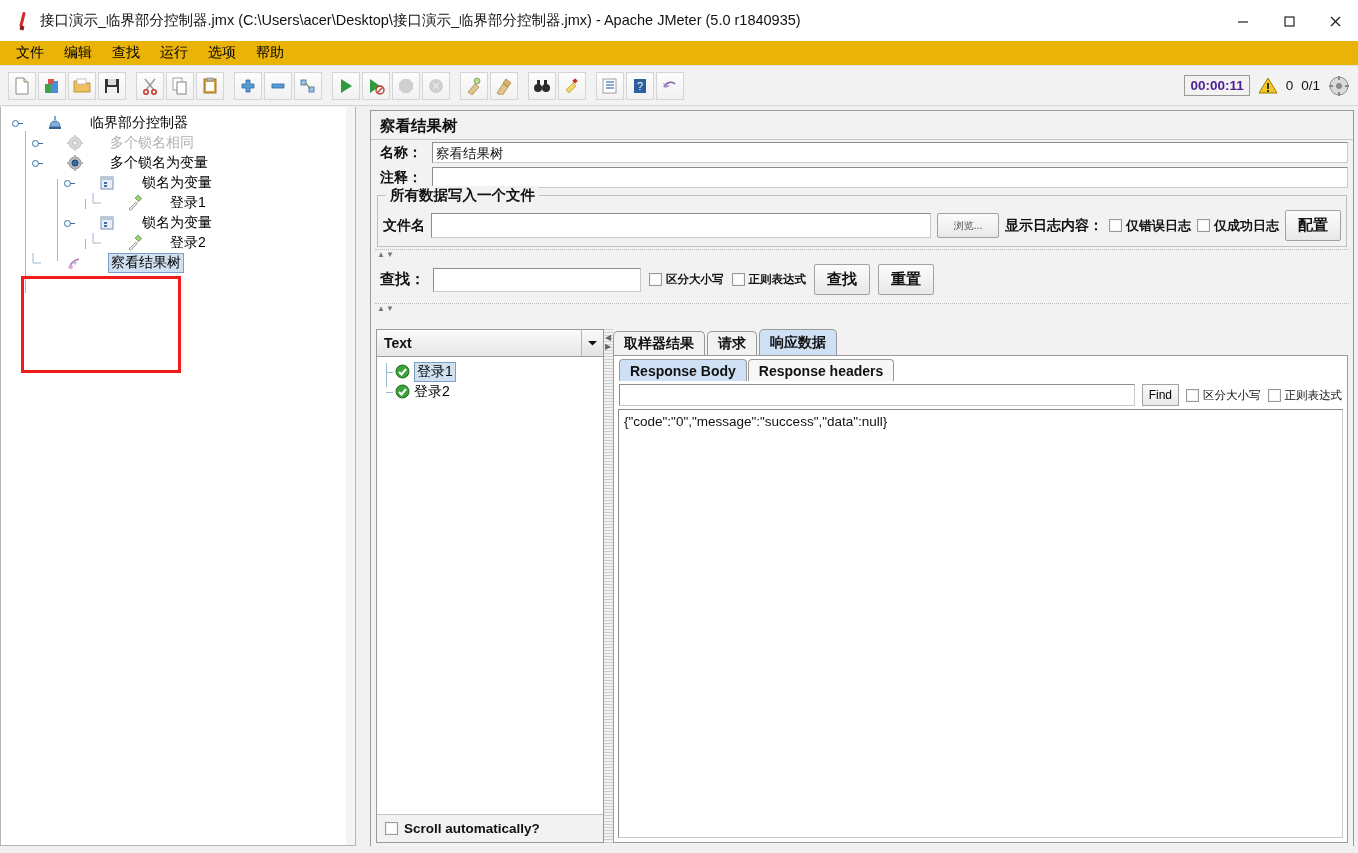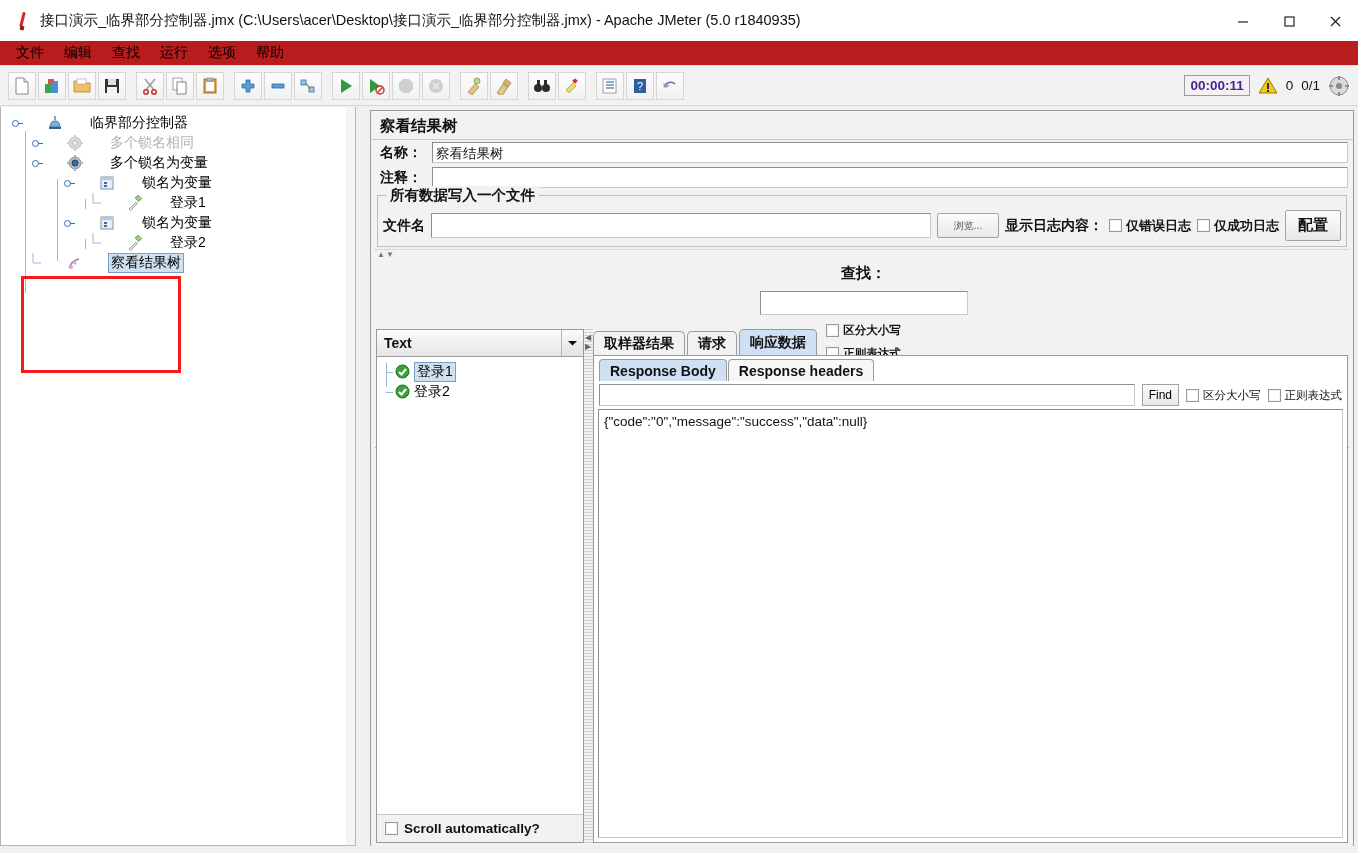--- a/index.html
+++ b/index.html
@@ -38,21 +38,21 @@
   .winbtns { margin-left: auto; display: flex; height: 41px; }
   .winbtn {
     width: 46px; height: 41px; display: flex; align-items: center; justify-content: center;
     font-size: 15px; color: #222; background: #ffffff;
   }
   .winbtn svg { display: block; }
 
   
   #menubar {
     position: absolute; left: 0; top: 41px; width: 1358px; height: 25px;
-    background: #b91c1c;
+    background: #eab308;
     display: flex; align-items: center;
     border-bottom: 1px solid #e2e2e2;
   }
   .menu-item {
     font-size: 14px; color: #000; padding: 2px 9px; margin-left: 2px;
     white-space: nowrap;
   }
   .menu-item:first-child { margin-left: 7px; }
 
   
@@ -194,39 +194,38 @@
   .splitbar {
     height: 9px; margin: 2px 4px 0 4px; background: #f2f2f2;
     border-top: 1px dotted #bbb; position: relative;
   }
   .splitbar .arrows { position: absolute; left: 2px; top: 0px; font-size: 8px; color: #777; letter-spacing:1px;}
 
   
   #search-row {
     display: flex; align-items: center; gap: 8px;
     padding: 6px 6px 6px 9px;
-    flex-direction: column;
   }
   #search-row .slabel {
     font-size: 15px; font-weight: bold; color: #111; flex: none;
     font-family: "Liberation Serif", "DejaVu Serif", serif;
   }
   #search-input {
     width: 208px; height: 24px; background: #ffffff;
     border: 1px solid #8d8d8d; border-right-color: #c9c9c9; border-bottom-color: #c9c9c9;
     flex: none;
   }
 
   
   #lower {
     position: absolute; left: 5px; right: 5px; top: 218px; bottom: 4px;
     display: flex;
   }
   #results-pane {
-    width: 208px; flex: none; display: flex; flex-direction: column;
+    width: 228px; flex: none; display: flex; flex-direction: column;
     border: 1px solid #9a9a9a; background: #ffffff;
   }
   #results-combo {
     height: 27px; flex: none; display: flex; align-items: center;
     background: linear-gradient(#fbfbfb, #e6e6e6);
     border-bottom: 1px solid #9a9a9a;
     padding-left: 7px; font-size: 14px; font-weight: bold; color: #111;
     position: relative;
   }
   #results-combo .arrowbtn {

